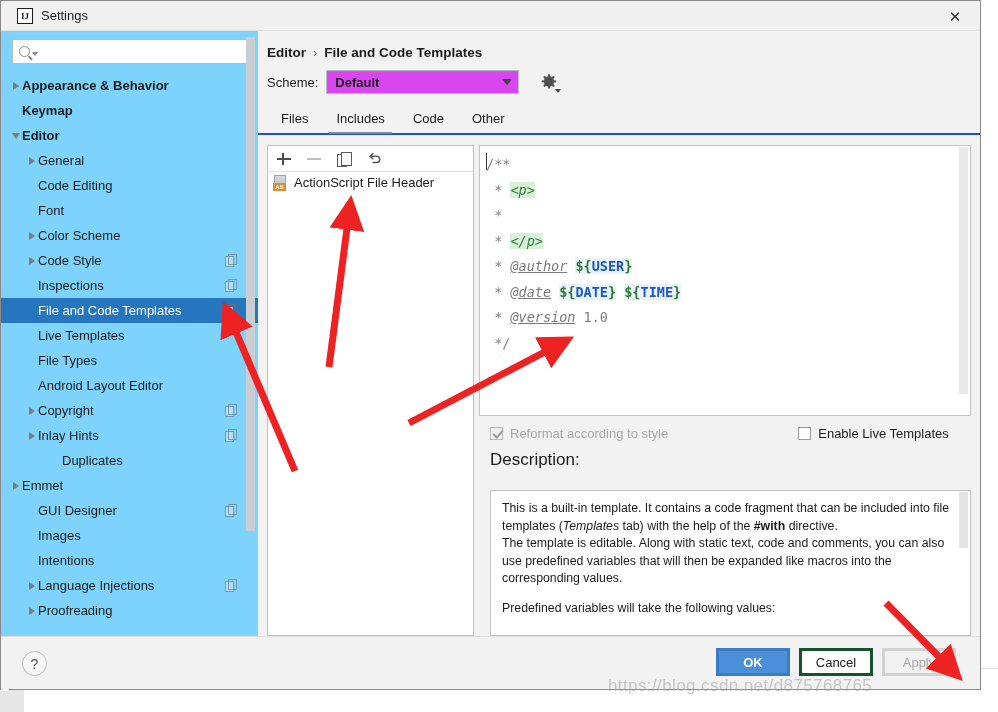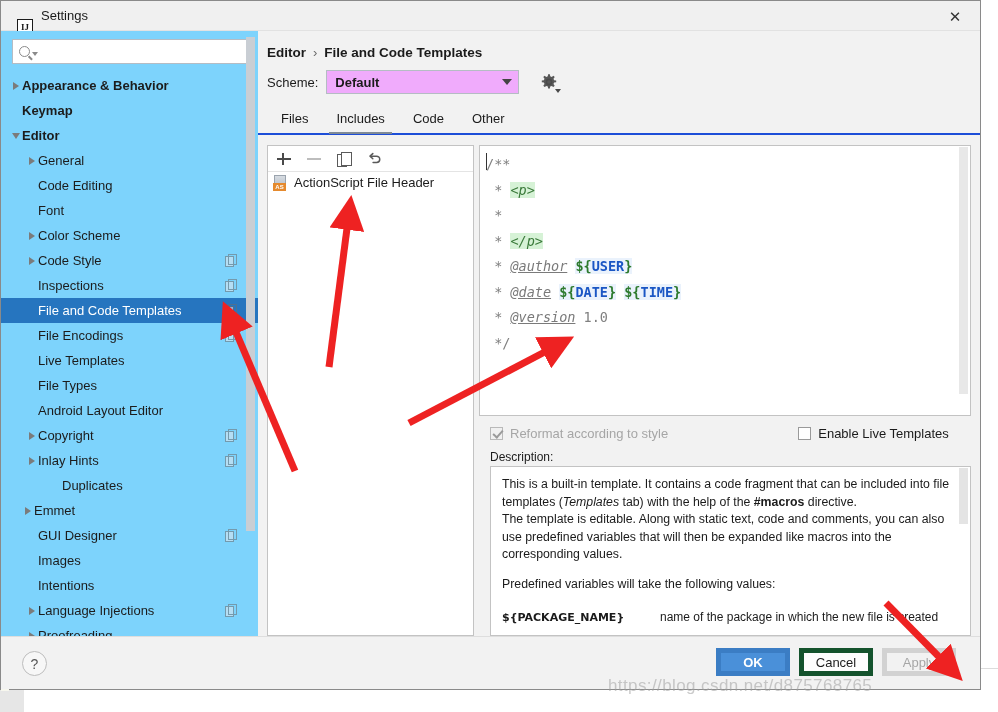--- a/index.html
+++ b/index.html
@@ -52,21 +52,21 @@
     position: absolute; left: 0; top: 0; width: 8px; height: 690px;
     background: #f7f7ee;
   }
 
   
   #titlebar {
     height: 30px; background: #f0f0f0; position: relative; flex: 0 0 30px;
     border-bottom: 1px solid #e2e2e2;
   }
   #app-icon {
-    position: absolute; left: 16px; top: 18px; width: 16px; height: 16px;
+    position: absolute; left: 16px; top: 7px; width: 16px; height: 16px;
     background: #ffffff; border: 1.5px solid #1b1b1b;
     display: flex; align-items: center; justify-content: center;
   }
   #app-icon span {
     font-size: 9px; font-weight: bold; color: #1b1b1b;
     font-family: "Liberation Serif", serif; line-height: 1;
   }
   #title-text {
     position: absolute; left: 40px; top: 7px;
     font-size: 13px; color: #1b1b1b;
@@ -164,21 +164,21 @@
     margin: 14px 0 0 9px; font-size: 13.5px; font-weight: bold;
     color: #1b1b1b; display: flex; align-items: center; gap: 7px;
   }
   #breadcrumb .sep { color: #6a6a6a; font-weight: normal; font-size: 13px; }
 
   #scheme-row {
     margin: 10px 0 0 9px; display: flex; align-items: center; gap: 8px;
   }
   #scheme-label { font-size: 13px; color: #1b1b1b; }
   #scheme-select {
-    width: 193px; height: 24px; background: #f0abfc;
+    width: 193px; height: 24px; background: #d946ef;
     border: 1px solid #b5bcc4; display: flex; align-items: center;
     padding: 0 6px 0 8px; position: relative; cursor: pointer;
   }
   #scheme-value { font-size: 13px; font-weight: bold; color: #1b1b1b; flex: 1; }
   .caret-dn {
     width: 0; height: 0;
     border-left: 5px solid transparent; border-right: 5px solid transparent;
     border-top: 6px solid #444;
   }
   #gear-btn {
@@ -305,22 +305,22 @@
   .chk.checked::after {
     content: ""; position: absolute; left: 3.5px; top: 0.5px;
     width: 4px; height: 8px; border: solid #9a9a9a;
     border-width: 0 2px 2px 0; transform: rotate(42deg);
   }
   .chk-label { font-size: 13px; color: #1b1b1b; }
   .chk-label.disabled { color: #a6a6a6; }
   #chk-gap { width: 130px; }
 
   #desc-label {
-    font-size: 12px; color: #1b1b1b; padding-left: 11px;
-    margin-bottom: 2px; flex: 0 0 auto;
+    font-size: 17px; color: #1b1b1b; padding-left: 11px;
+    margin-bottom: 20px; flex: 0 0 auto;
   }
   #desc-pane {
     flex: 1 1 auto; background: #ffffff; border: 1px solid #c3c3c3;
     margin-left: 11px; position: relative; overflow: hidden; min-height: 0;
   }
   #desc-inner {
     padding: 9px 14px 0 11px; font-size: 12.3px; color: #1b1b1b;
     line-height: 17.5px;
   }
   #desc-inner b { font-weight: bold; }
@@ -354,21 +354,21 @@
     border: 1px solid #bdbdbd; border-radius: 50%; background: #f7f7f7;
     display: flex; align-items: center; justify-content: center;
     font-size: 14px; color: #555; cursor: pointer;
   }
   #btn-group {
     position: absolute; right: 24px; top: 11px; display: flex; gap: 9px;
   }
   .dlg-btn {
     width: 74px; height: 28px; font-size: 13px;
     display: flex; align-items: center; justify-content: center;
-    cursor: pointer; border: 5px solid #14532d; background: #fdfdfd;
+    cursor: pointer; border: 3px solid #14532d; background: #fdfdfd;
     color: #1b1b1b; font-family: "Liberation Sans", sans-serif;
   }
   .dlg-btn.primary {
     background: #4a90d9; border-color: #3b7dc4; color: #ffffff;
     font-weight: bold;
   }
   .dlg-btn.disabled {
     color: #a6a6a6; background: #f2f2f2; border-color: #d2d2d2;
     cursor: default;
   }
@@ -458,25 +458,20 @@
             <span class="lbl">Inspections</span>
             <span class="copy-ico"></span>
           </div>
           <div class="tree-row selected" style="padding-left: 24px;">
             <span class="arrow"></span>
             <span class="lbl">File and Code Templates</span>
             <span class="copy-ico"></span>
           </div>
           <div class="tree-row" style="padding-left: 24px;">
             <span class="arrow"></span>
-            <span class="lbl">File Encodings</span>
-            <span class="copy-ico"></span>
-          </div>
-          <div class="tree-row" style="padding-left: 24px;">
-            <span class="arrow"></span>
             <span class="lbl">Live Templates</span>
           </div>
           <div class="tree-row" style="padding-left: 24px;">
             <span class="arrow"></span>
             <span class="lbl">File Types</span>
           </div>
           <div class="tree-row" style="padding-left: 24px;">
             <span class="arrow"></span>
             <span class="lbl">Android Layout Editor</span>
           </div>
@@ -491,21 +486,21 @@
             <span class="arrow">
               <span class="tw"></span>
             </span>
             <span class="lbl">Inlay Hints</span>
             <span class="copy-ico"></span>
           </div>
           <div class="tree-row" style="padding-left: 24px; margin-left: 24px;">
             <span class="arrow"></span>
             <span class="lbl">Duplicates</span>
           </div>
-          <div class="tree-row" style="padding-left: 8px; margin-left: 12px;">
+          <div class="tree-row" style="padding-left: 8px;">
             <span class="arrow">
               <span class="tw"></span>
             </span>
             <span class="lbl">Emmet</span>
           </div>
           <div class="tree-row" style="padding-left: 24px;">
             <span class="arrow"></span>
             <span class="lbl">GUI Designer</span>
             <span class="copy-ico"></span>
           </div>
@@ -618,21 +613,21 @@
               <span class="chk"></span>
               <span class="chk-label">Enable Live Templates</span>
             </div>
           </div>
 
           <div id="desc-label">Description:</div>
 
           <div id="desc-pane">
             <div id="desc-inner">
               <p>
-                <span>This is a built-in template. It contains a code fragment that can be included into file templates (</span><i>Templates</i><span> tab) with the help of the </span><b>#macros</b><span> directive.</span><br>
+                <span>This is a built-in template. It contains a code fragment that can be included into file templates (</span><i>Templates</i><span> tab) with the help of the </span><b>#with</b><span> directive.</span><br>
                 <span>The template is editable. Along with static text, code and comments, you can also use predefined variables that will then be expanded like macros into the corresponding values.</span>
               </p>
               <p>Predefined variables will take the following values:</p>
               <table class="var-table">
                 <tbody id="var-rows">
                     <tr>
                       <td class="vname">${PACKAGE_NAME}</td>
                       <td>name of the package in which the new file is created</td>
                     </tr>
                   </tbody>

